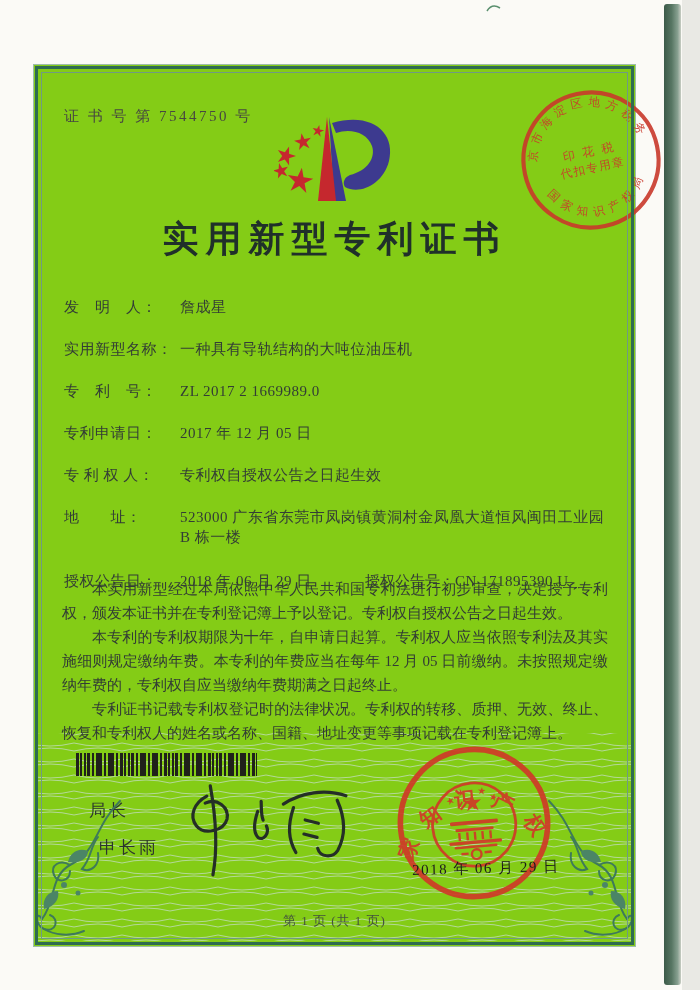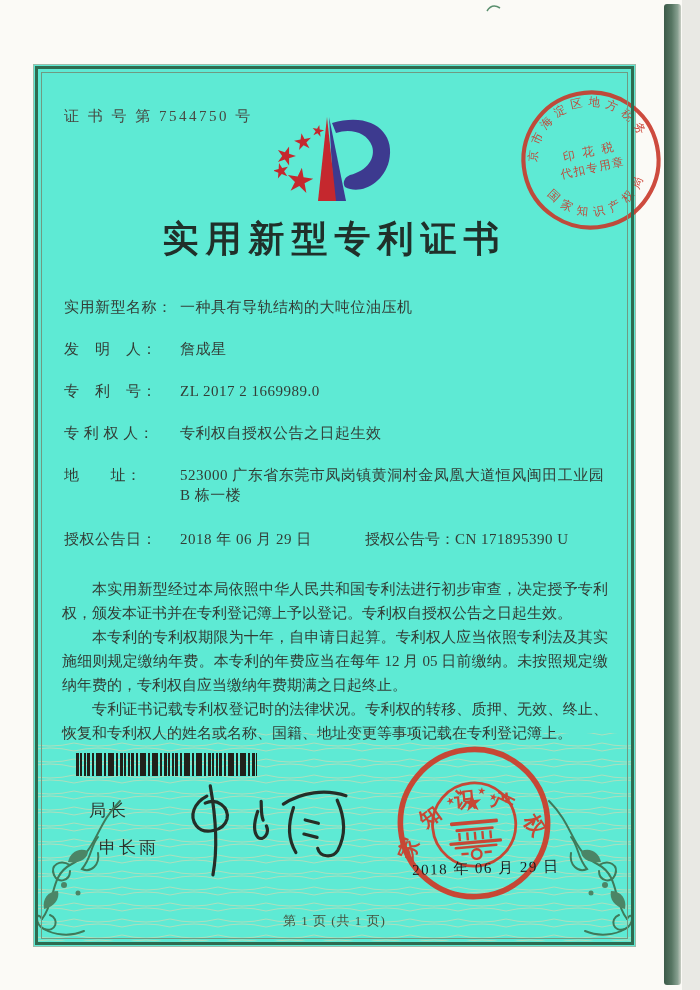--- a/index.html
+++ b/index.html
@@ -10,21 +10,21 @@
     color:#333d36;
   }
   
   .scan-gutter{position:absolute;right:0;top:0;width:18px;height:990px;background:#e9e9e4;}
   .scan-edge{position:absolute;left:664px;top:4px;width:17px;height:981px;border-radius:3px;
     background:linear-gradient(90deg,#3c5a49,#577663 45%,#87a090 80%,#c8cdc3);}
   .top-speck{position:absolute;left:485px;top:2px;}
 
   
   .frame{position:absolute;left:33px;top:64px;width:601px;height:881px;
-    border:1px solid #9cbcaa;background:#5eead4;}
+    border:1px solid #9cbcaa;background:#84cc16;}
   .frame::before{content:'';position:absolute;inset:1px;border:3px solid #2f6b50;pointer-events:none;z-index:3;}
   .frame::after{content:'';position:absolute;inset:7px;border:1px solid #6f9b82;pointer-events:none;z-index:3;}
 
   .layer{position:absolute;z-index:2;}
 
   .guilloche{position:absolute;left:4px;top:668px;width:593px;height:208px;overflow:hidden;z-index:1;}
   .guilloche svg{display:block;}
   #waves path{fill:none;stroke:#bfdcb8;stroke-width:1;opacity:.8;}
 
   .cert-number{left:30px;top:42px;font-size:15px;letter-spacing:2.5px;color:#474741;}
@@ -153,30 +153,34 @@
       <use href="#star" x="-10" y="-10" width="20" height="20" transform="translate(12,45) scale(1.0) rotate(18)"></use>
       <use href="#star" x="-10" y="-10" width="20" height="20" transform="translate(7,60) scale(.82) rotate(-14)"></use>
       <use href="#star" x="-10" y="-10" width="20" height="20" transform="translate(26,70) scale(1.35) rotate(8)"></use>
     </g>
   </svg>
 
   <div class="layer title">实用新型专利证书</div>
 
   <div class="layer fields">
     <div class="f-row">
+      <span class="f-label">发　明　人：</span>
+      <span class="f-value">詹成星</span>
+    </div>
+    <div class="f-row">
       <span class="f-label">实用新型名称：</span>
       <span class="f-value">一种具有导轨结构的大吨位油压机</span>
     </div>
     <div class="f-row">
-      <span class="f-label">发　明　人：</span>
-      <span class="f-value">詹成星</span>
-    </div>
-    <div class="f-row">
       <span class="f-label">专　利　号：</span>
       <span class="f-value">ZL 2017 2 1669989.0</span>
+    </div>
+    <div class="f-row">
+      <span class="f-label">专利申请日：</span>
+      <span class="f-value">2017 年 12 月 05 日</span>
     </div>
     <div class="f-row">
       <span class="f-label">专 利 权 人：</span>
       <span class="f-value">专利权自授权公告之日起生效</span>
     </div>
     <div class="f-row address">
       <span class="f-label">地　　址：</span>
       <span class="f-value">523000 广东省东莞市凤岗镇黄洞村金凤凰大道恒风闽田工业园 B 栋一楼</span>
     </div>
     <div class="grant-row">

